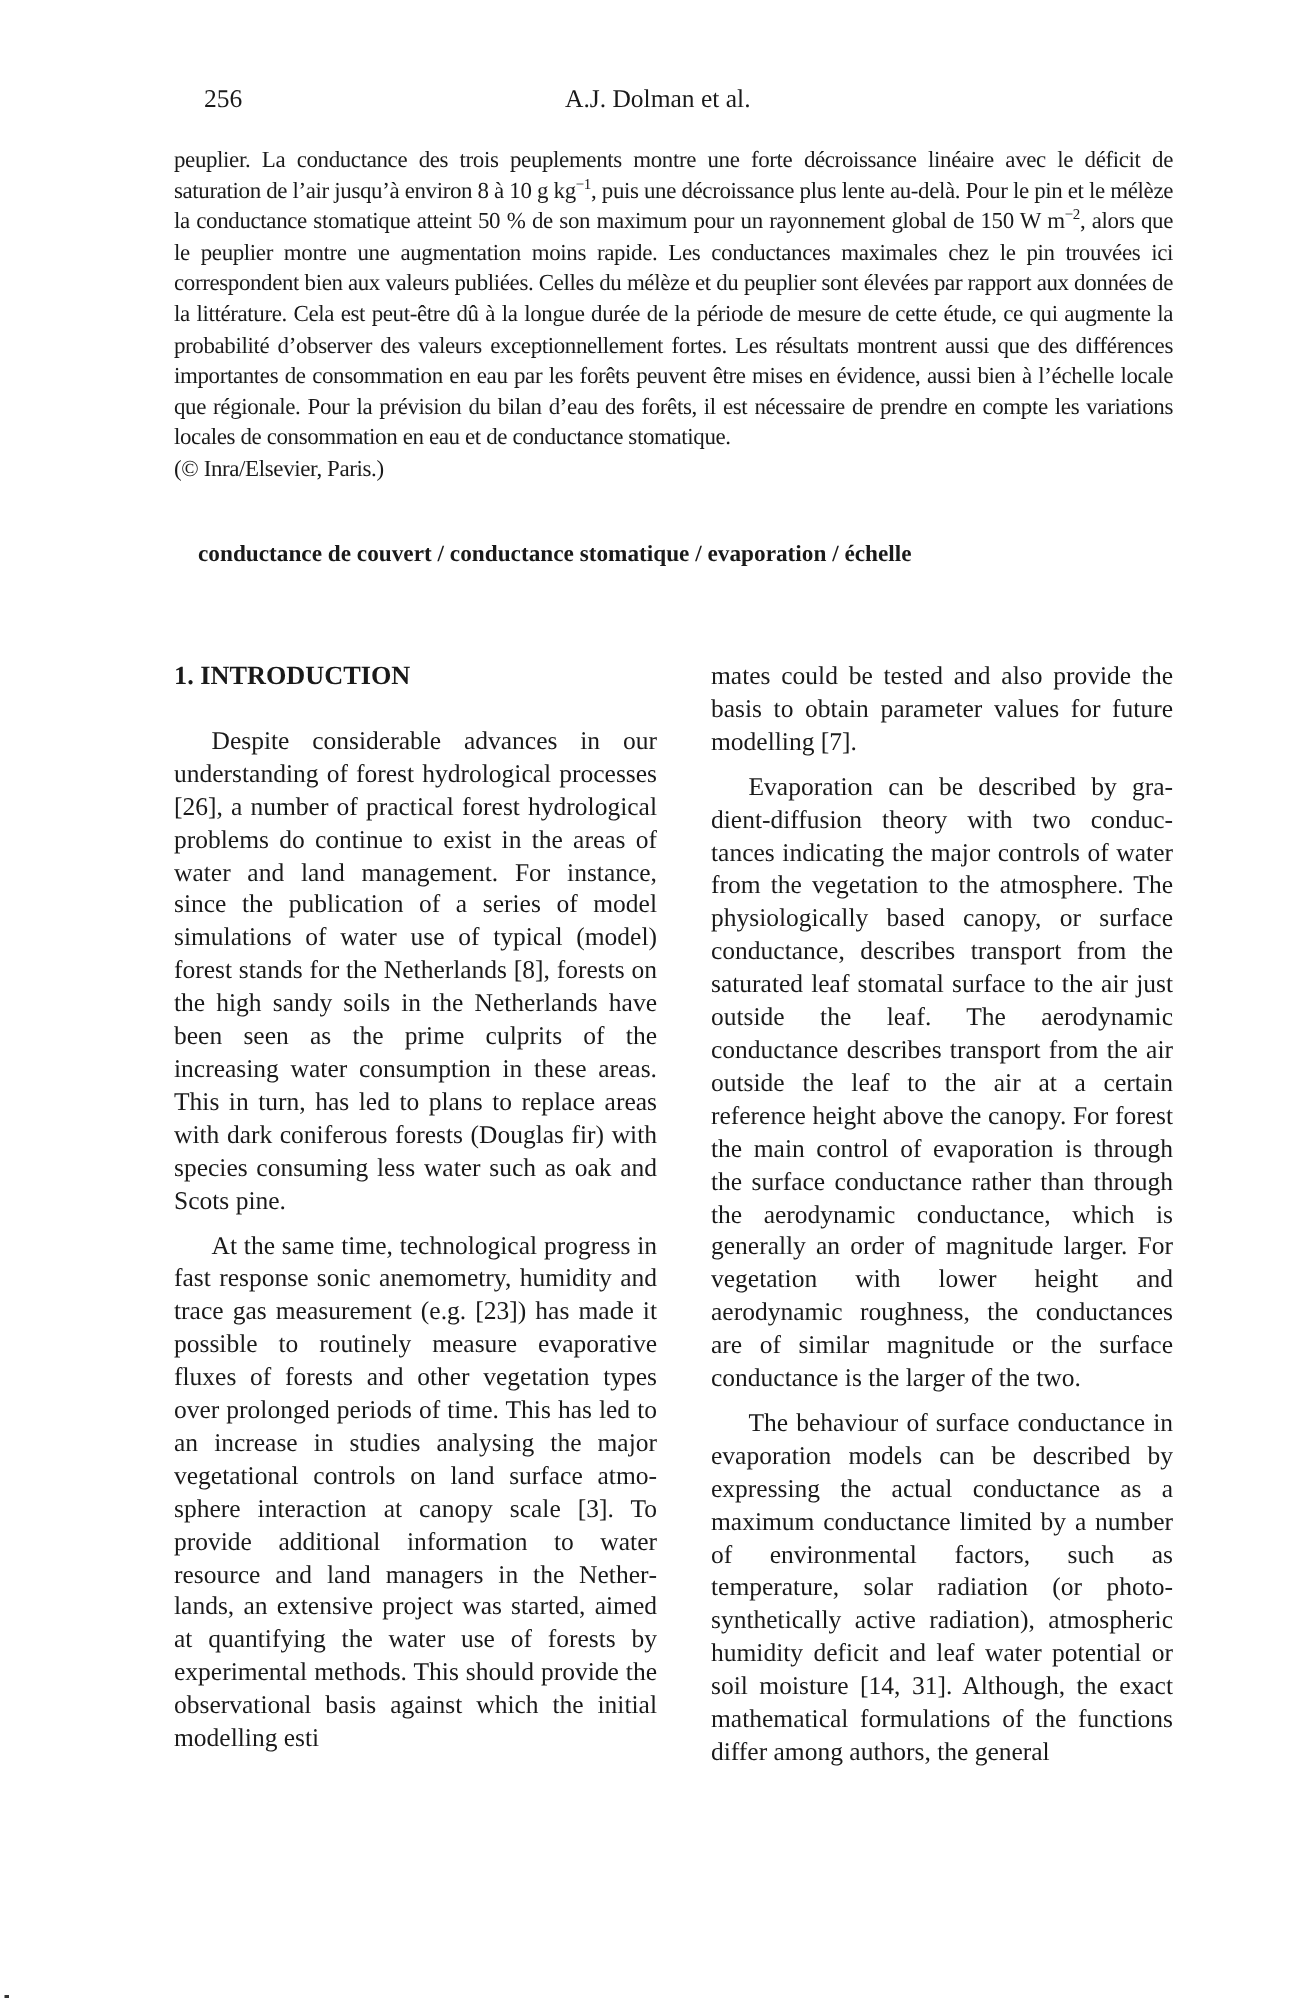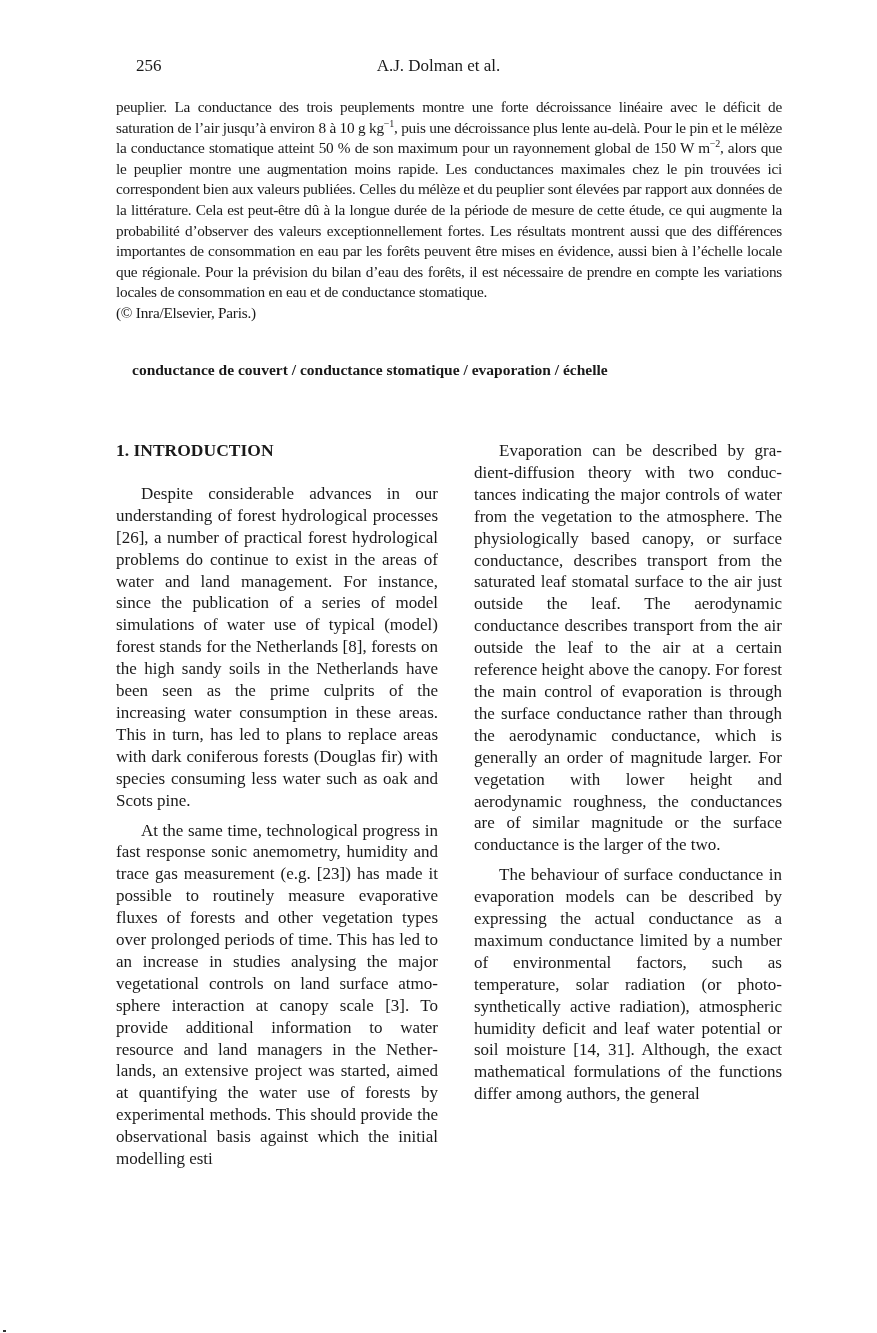--- a/index.html
+++ b/index.html
@@ -37,17 +37,18 @@
 
 <div class="keywords">conductance de couvert / conductance stomatique / evaporation / échelle</div>
 
 <div class="col col-left">
   <h2>1. INTRODUCTION</h2>
   <p>Despite considerable advances in our understanding of forest hydrological pro­cesses [26], a number of practical forest hydrological problems do continue to exist in the areas of water and land management. For instance, since the publication of a series of model simulations of water use of typical (model) forest stands for the Nether­lands [8], forests on the high sandy soils in the Netherlands have been seen as the prime culprits of the increasing water consumption in these areas. This in turn, has led to plans to replace areas with dark coniferous forests (Douglas fir) with species consuming less water such as oak and Scots pine.</p>
   <p>At the same time, technological progress in fast response sonic anemome­try, humidity and trace gas measurement (e.g. [23]) has made it possible to rou­tinely measure evaporative fluxes of forests and other vegetation types over prolonged periods of time. This has led to an increase in studies analysing the major vegetational controls on land surface atmo­sphere interaction at canopy scale [3]. To provide additional information to water resource and land managers in the Nether­lands, an extensive project was started, aimed at quantifying the water use of forests by experimental methods. This should provide the observational basis against which the initial modelling esti­</p>
 </div>
 
 <div class="col col-right">
+  <p class="cont">mates could be tested and also provide the basis to obtain parameter values for future modelling [7].</p>
   <p>Evaporation can be described by gra­dient-diffusion theory with two conduc­tances indicating the major controls of water from the vegetation to the atmo­sphere. The physiologically based canopy, or surface conductance, describes trans­port from the saturated leaf stomatal sur­face to the air just outside the leaf. The aerodynamic conductance describes trans­port from the air outside the leaf to the air at a certain reference height above the canopy. For forest the main control of evaporation is through the surface con­ductance rather than through the aerody­namic conductance, which is generally an order of magnitude larger. For vegetation with lower height and aerodynamic rough­ness, the conductances are of similar mag­nitude or the surface conductance is the larger of the two.</p>
   <p>The behaviour of surface conductance in evaporation models can be described by expressing the actual conductance as a maximum conductance limited by a number of environmental factors, such as temperature, solar radiation (or photo­synthetically active radiation), atmospheric humidity deficit and leaf water potential or soil moisture [14, 31]. Although, the exact mathematical formulations of the func­tions differ among authors, the general</p>
 </div>
 
 <div class="corner-mark"></div>
 
 </body></html>

